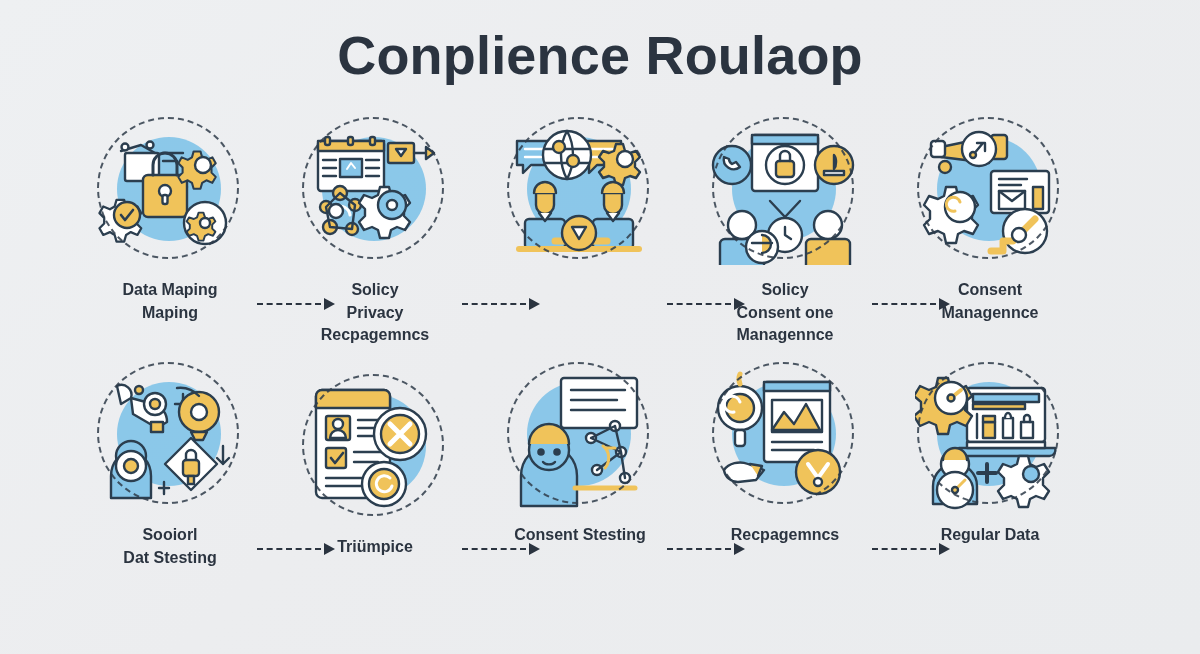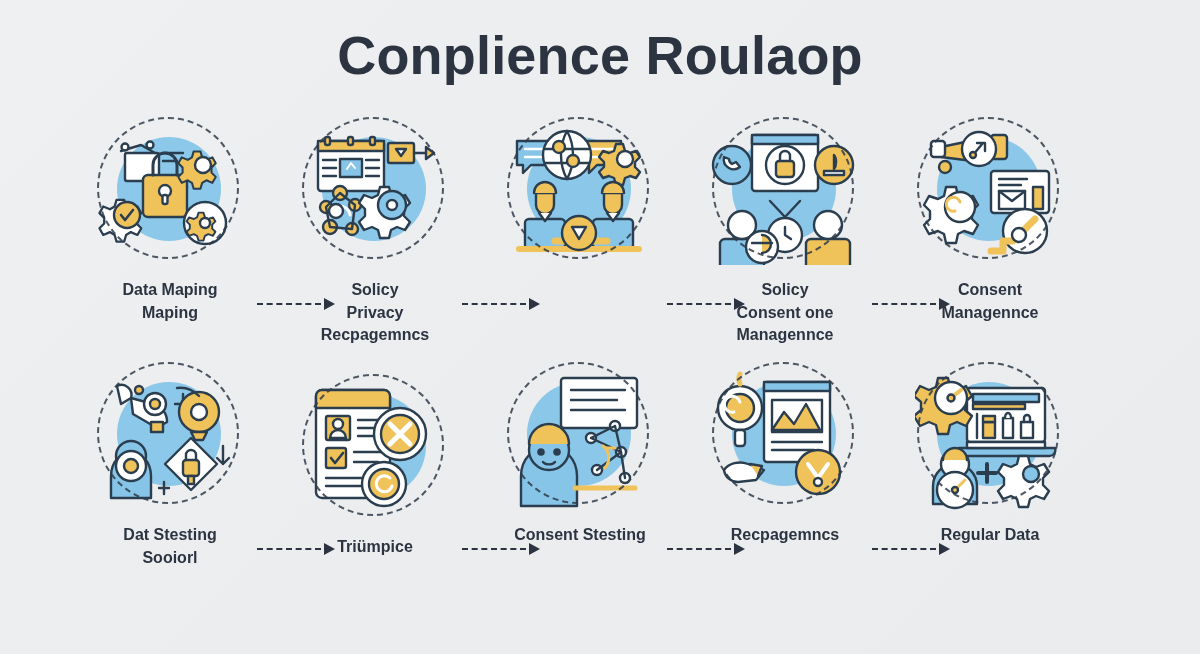--- a/index.html
+++ b/index.html
@@ -346,22 +346,22 @@
         <rect x="-3" y="12" width="6" height="8" fill="#f0c35a"></rect>
       </g>
       <path d="M128 86 v18 M122 98 l6 6 l6 -6"></path>
       <path d="M64 128 h10 M69 122 v12"></path>
     </g>
             </svg>
           </div>
           <div class="dashed"></div>
         </div>
         <div class="label">
+          <div>Sooiorl</div>
           <div>Dat Stesting</div>
-          <div>Sooiorl</div>
         </div>
       </div>
       <div class="arrow" style="left: 257px;">
         <div class="ln"></div>
         <div class="hd"></div>
       </div>
       <div class="node" style="left: 280px; top: 12px;">
         <div class="circle-wrap">
           <div class="blob"></div>
           <div>

